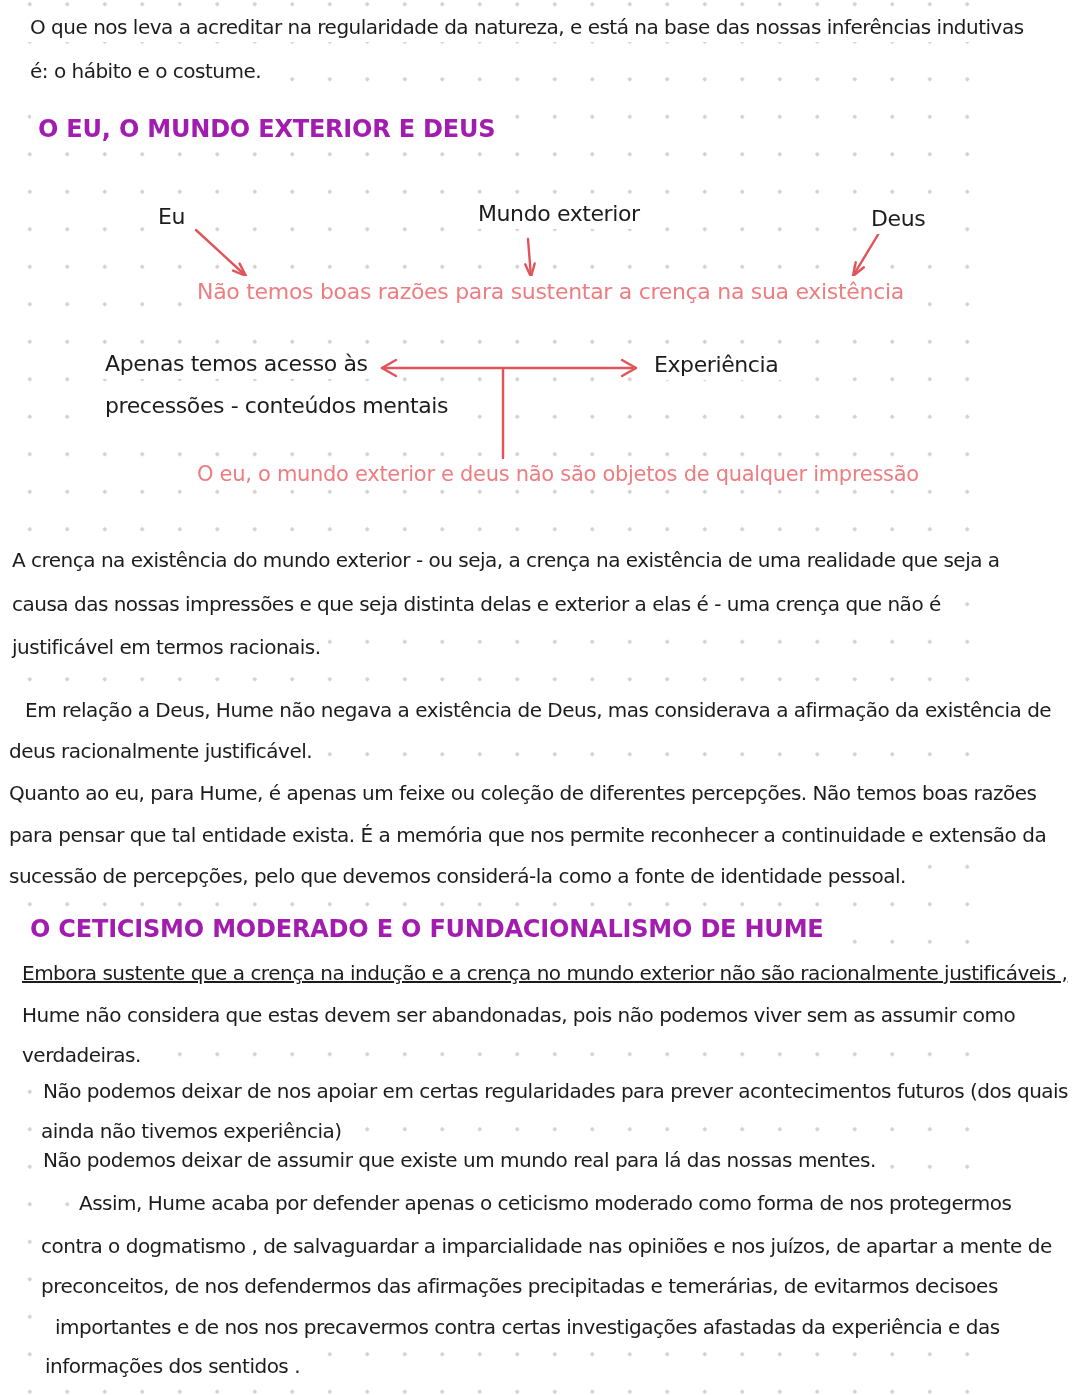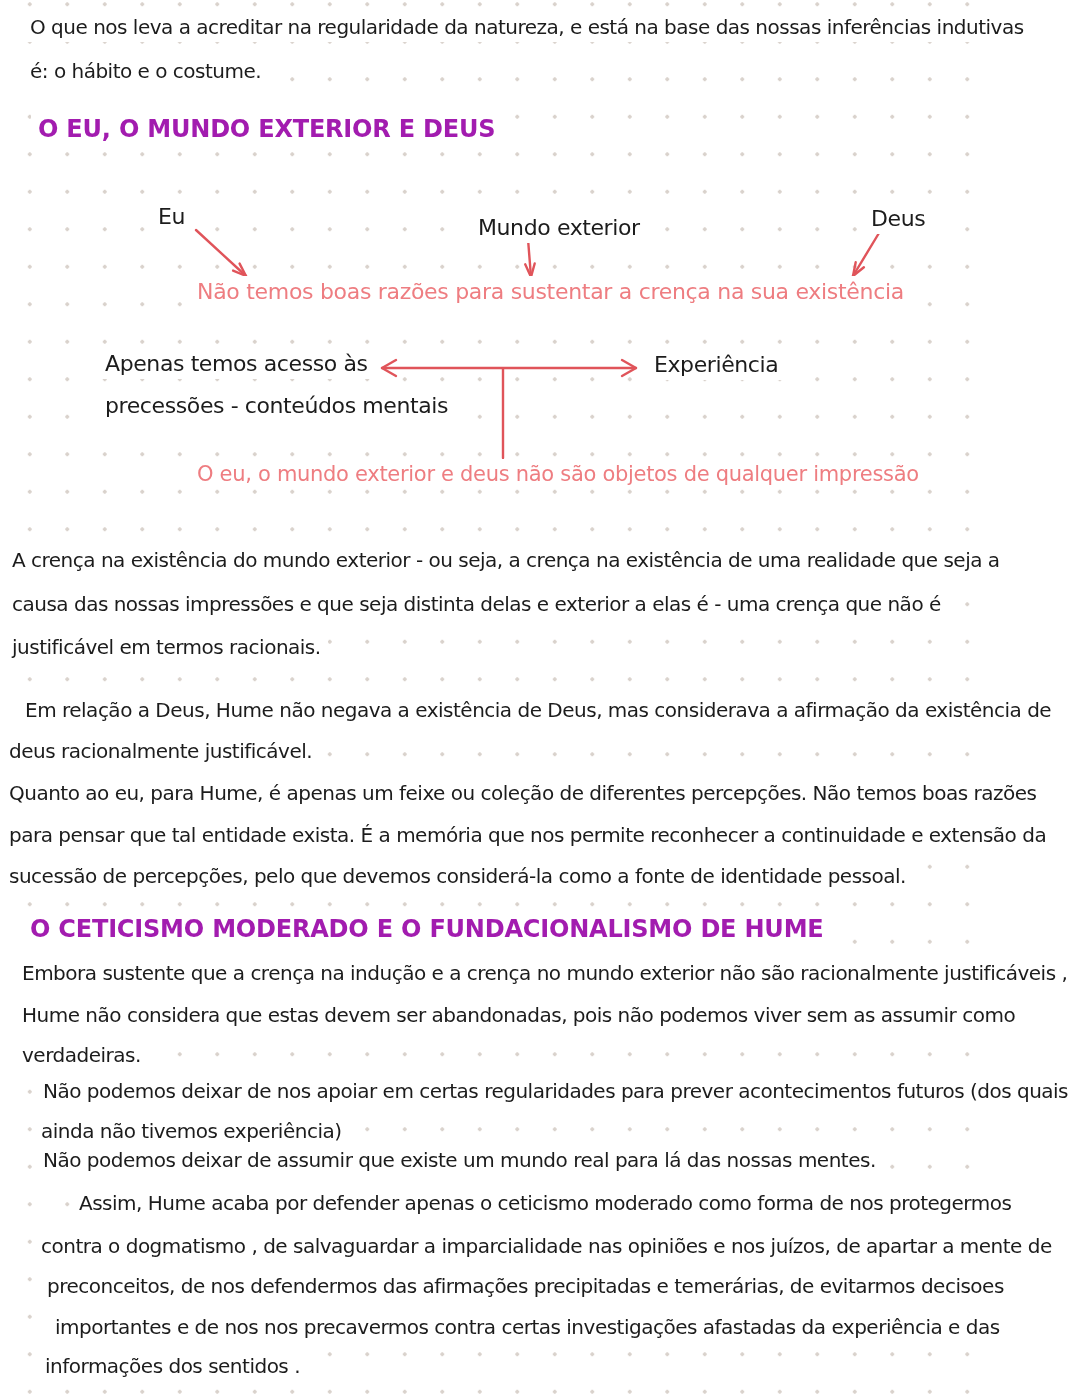--- a/index.html
+++ b/index.html
@@ -72,21 +72,21 @@
       <polyline points="396,360 382,368 396,376"></polyline>
       <polyline points="622,360 636,368 622,376"></polyline>
     </g>
 
     <g>
       <line x1="503" y1="369" x2="503" y2="458"></line>
     </g>
   </svg>
 
   <div class="line label" style="left:151px; top:201px;">Eu</div>
-  <div class="line label" style="left:471px; top:212px;">Mundo exterior</div>
+  <div class="line label" style="left:471px; top:198px;">Mundo exterior</div>
   <div class="line label" style="left:864px; top:203px;">Deus</div>
 
   <div class="line pink" style="left:190px; top:276px; font-size:22px; letter-spacing:-0.3px;">Não temos boas razões para sustentar a crença na sua existência</div>
 
   <div class="line label" style="left:98px;  top:348px;">Apenas temos acesso às</div>
   <div class="line label" style="left:98px;  top:390px;">precessões - conteúdos mentais</div>
   <div class="line label" style="left:647px; top:349px;">Experiência</div>
 
   <div class="line pink" style="left:190px; top:459px; font-size:21px; letter-spacing:-0.3px;">O eu, o mundo exterior e deus não são objetos de qualquer impressão</div>
 
@@ -95,27 +95,27 @@
   <div class="line ink" style="left:5px; top:632px;">justificável em termos racionais.</div>
 
   <div class="line ink" style="left:2px; top:695px;margin-left:16px;">Em relação a Deus, Hume não negava a existência de Deus, mas considerava a afirmação da existência de</div>
   <div class="line ink" style="left:2px; top:736px;">deus racionalmente justificável.</div>
   <div class="line ink" style="left:2px; top:778px;">Quanto ao eu, para Hume, é apenas um feixe ou coleção de diferentes percepções. Não temos boas razões</div>
   <div class="line ink" style="left:2px; top:820px;">para pensar que tal entidade exista. É a memória que nos permite reconhecer a continuidade e extensão da</div>
   <div class="line ink" style="left:2px; top:861px;">sucessão de percepções, pelo que devemos considerá-la  como a fonte de identidade pessoal.</div>
 
   <div class="line heading" style="left:23px; top:912px;">O CETICISMO MODERADO E O FUNDACIONALISMO DE HUME</div>
 
-  <div class="line ink" style="left:15px; top:958px;">Embora sustente que a crença na indução e a crença no mundo exterior não são racionalmente justificáveis ,</div>
+  <div class="line ink" style="left:15px; top:958px;text-decoration:underline;">Embora sustente que a crença na indução e a crença no mundo exterior não são racionalmente justificáveis ,</div>
   <div class="line ink" style="left:15px; top:1000px;">Hume não considera que estas devem ser abandonadas, pois não podemos viver sem as assumir como</div>
   <div class="line ink" style="left:15px; top:1040px;">verdadeiras.</div>
 
   <div class="line ink" style="left:36px; top:1076px;">Não podemos deixar de nos apoiar em certas regularidades para prever acontecimentos futuros (dos quais</div>
   <div class="line ink" style="left:34px; top:1116px;">ainda não tivemos experiência)</div>
   <div class="line ink" style="left:36px; top:1145px;">Não podemos deixar de assumir que existe um mundo real para lá das nossas mentes.</div>
 
   <div class="line ink" style="left:72px; top:1188px;">Assim, Hume acaba por defender apenas o ceticismo moderado como forma de nos protegermos</div>
   <div class="line ink" style="left:34px; top:1231px;">contra o dogmatismo , de salvaguardar a imparcialidade nas opiniões e nos juízos, de apartar a mente de</div>
-  <div class="line ink" style="left:40px; top:1271px;">preconceitos, de nos defendermos das afirmações precipitadas e temerárias, de evitarmos decisoes</div>
+  <div class="line ink" style="left:34px; top:1271px;">preconceitos, de nos defendermos das afirmações precipitadas e temerárias, de evitarmos decisoes</div>
   <div class="line ink" style="left:48px; top:1312px;">importantes e de nos nos precavermos contra certas investigações afastadas da experiência e das</div>
   <div class="line ink" style="left:38px; top:1351px;">informações dos sentidos .</div>
 
 </div>
 
 </body></html>

